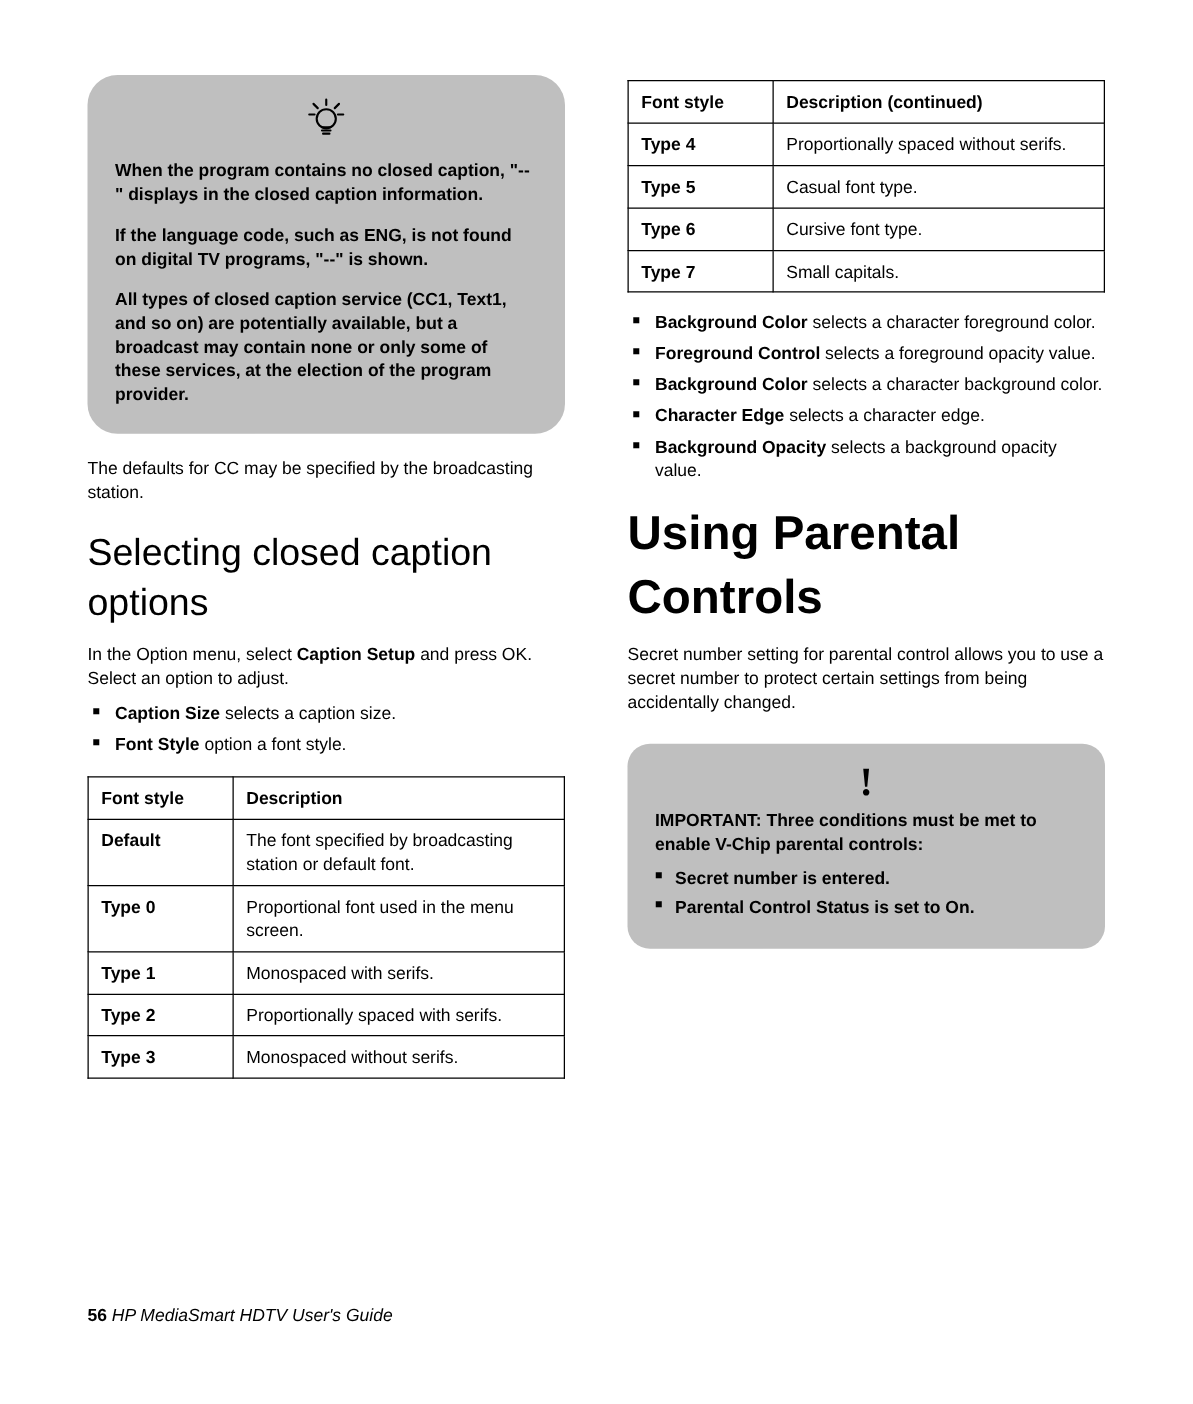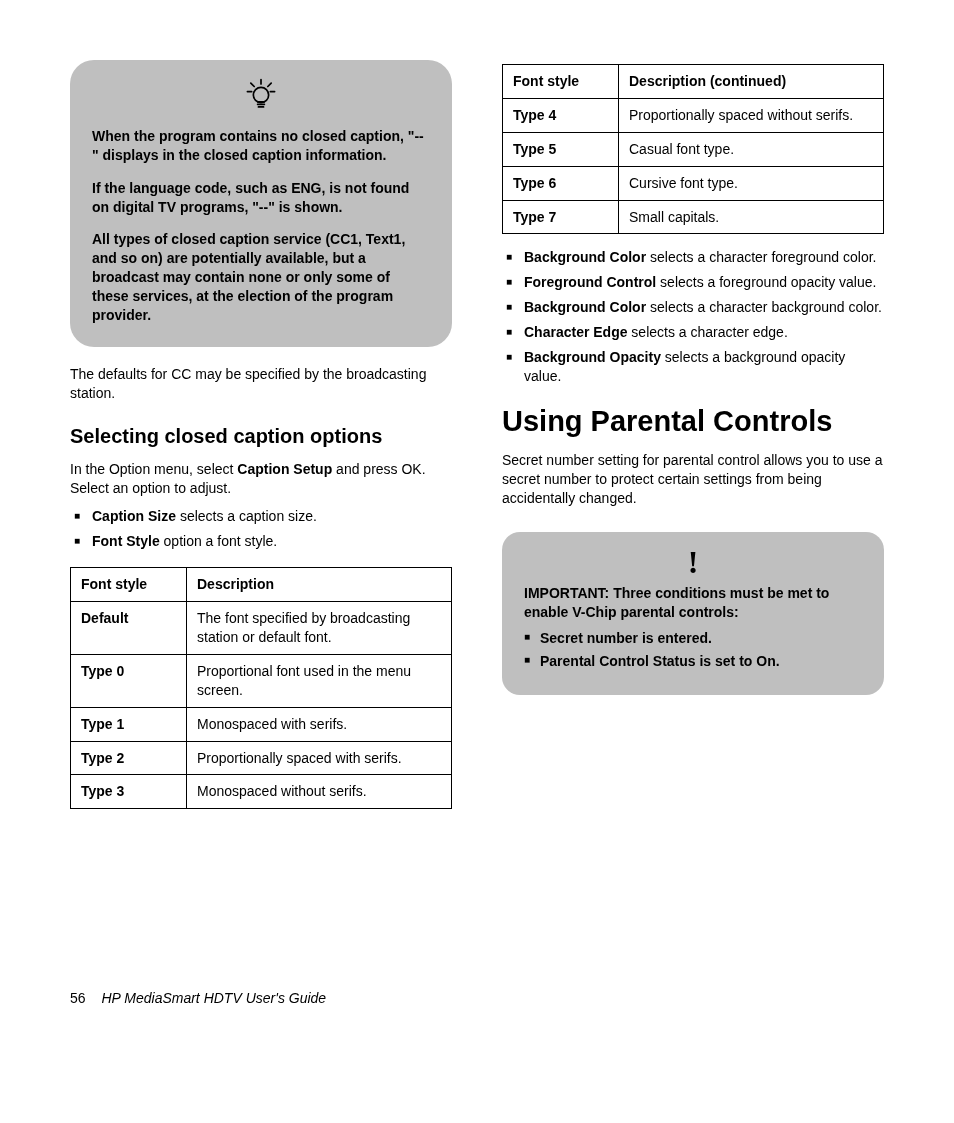--- a/index.html
+++ b/index.html
@@ -51,26 +51,26 @@
     line-height: 1;
     margin-bottom: 6px;
   }
   .important-box p { font-weight: bold; margin: 0 0 8px 0; }
   .imp-list { margin: 0; padding: 0; list-style: none; }
   .imp-list li { font-weight: bold; margin: 4px 0; position: relative; padding-left: 16px; }
   .imp-list li::before {
     content: "■"; position: absolute; left: 0; top: 1px; font-size: 10px;
   }
   h2 {
-    font-size: 20px;
-    font-weight: bold;
+    font-size: 30px;
+    font-weight: normal;
     margin: 20px 0 10px 0;
   }
   h1 {
-    font-size: 29px;
+    font-size: 38px;
     font-weight: bold;
     margin: 14px 0 10px 0;
   }
   p { margin: 0 0 10px 0; }
   .bullets { list-style: none; padding: 0; margin: 8px 0 16px 0; }
   .bullets li { position: relative; padding-left: 22px; margin: 6px 0; }
   .bullets li::before {
     content: "■"; position: absolute; left: 4px; top: 2px; font-size: 10px;
   }
   table {
@@ -85,21 +85,21 @@
     vertical-align: top;
     font-size: 14px;
   }
   th { font-weight: bold; }
   .col2-table td:first-child, .col2-table th:first-child { font-weight: bold; width: 95px; }
   .footer {
     margin-top: 180px;
     font-style: italic;
     font-size: 14px;
   }
-  .footer .pn { font-weight: normal; font-style: normal; margin-right: 12px; }
+  .footer .pn { font-weight: bold; font-style: normal; }
   b { font-weight: bold; }
 </style>
 </head>
 <body>
 
 <div class="columns">
 
   <div class="col">
     <div class="tip-box">
       <div class="tip-icon">

